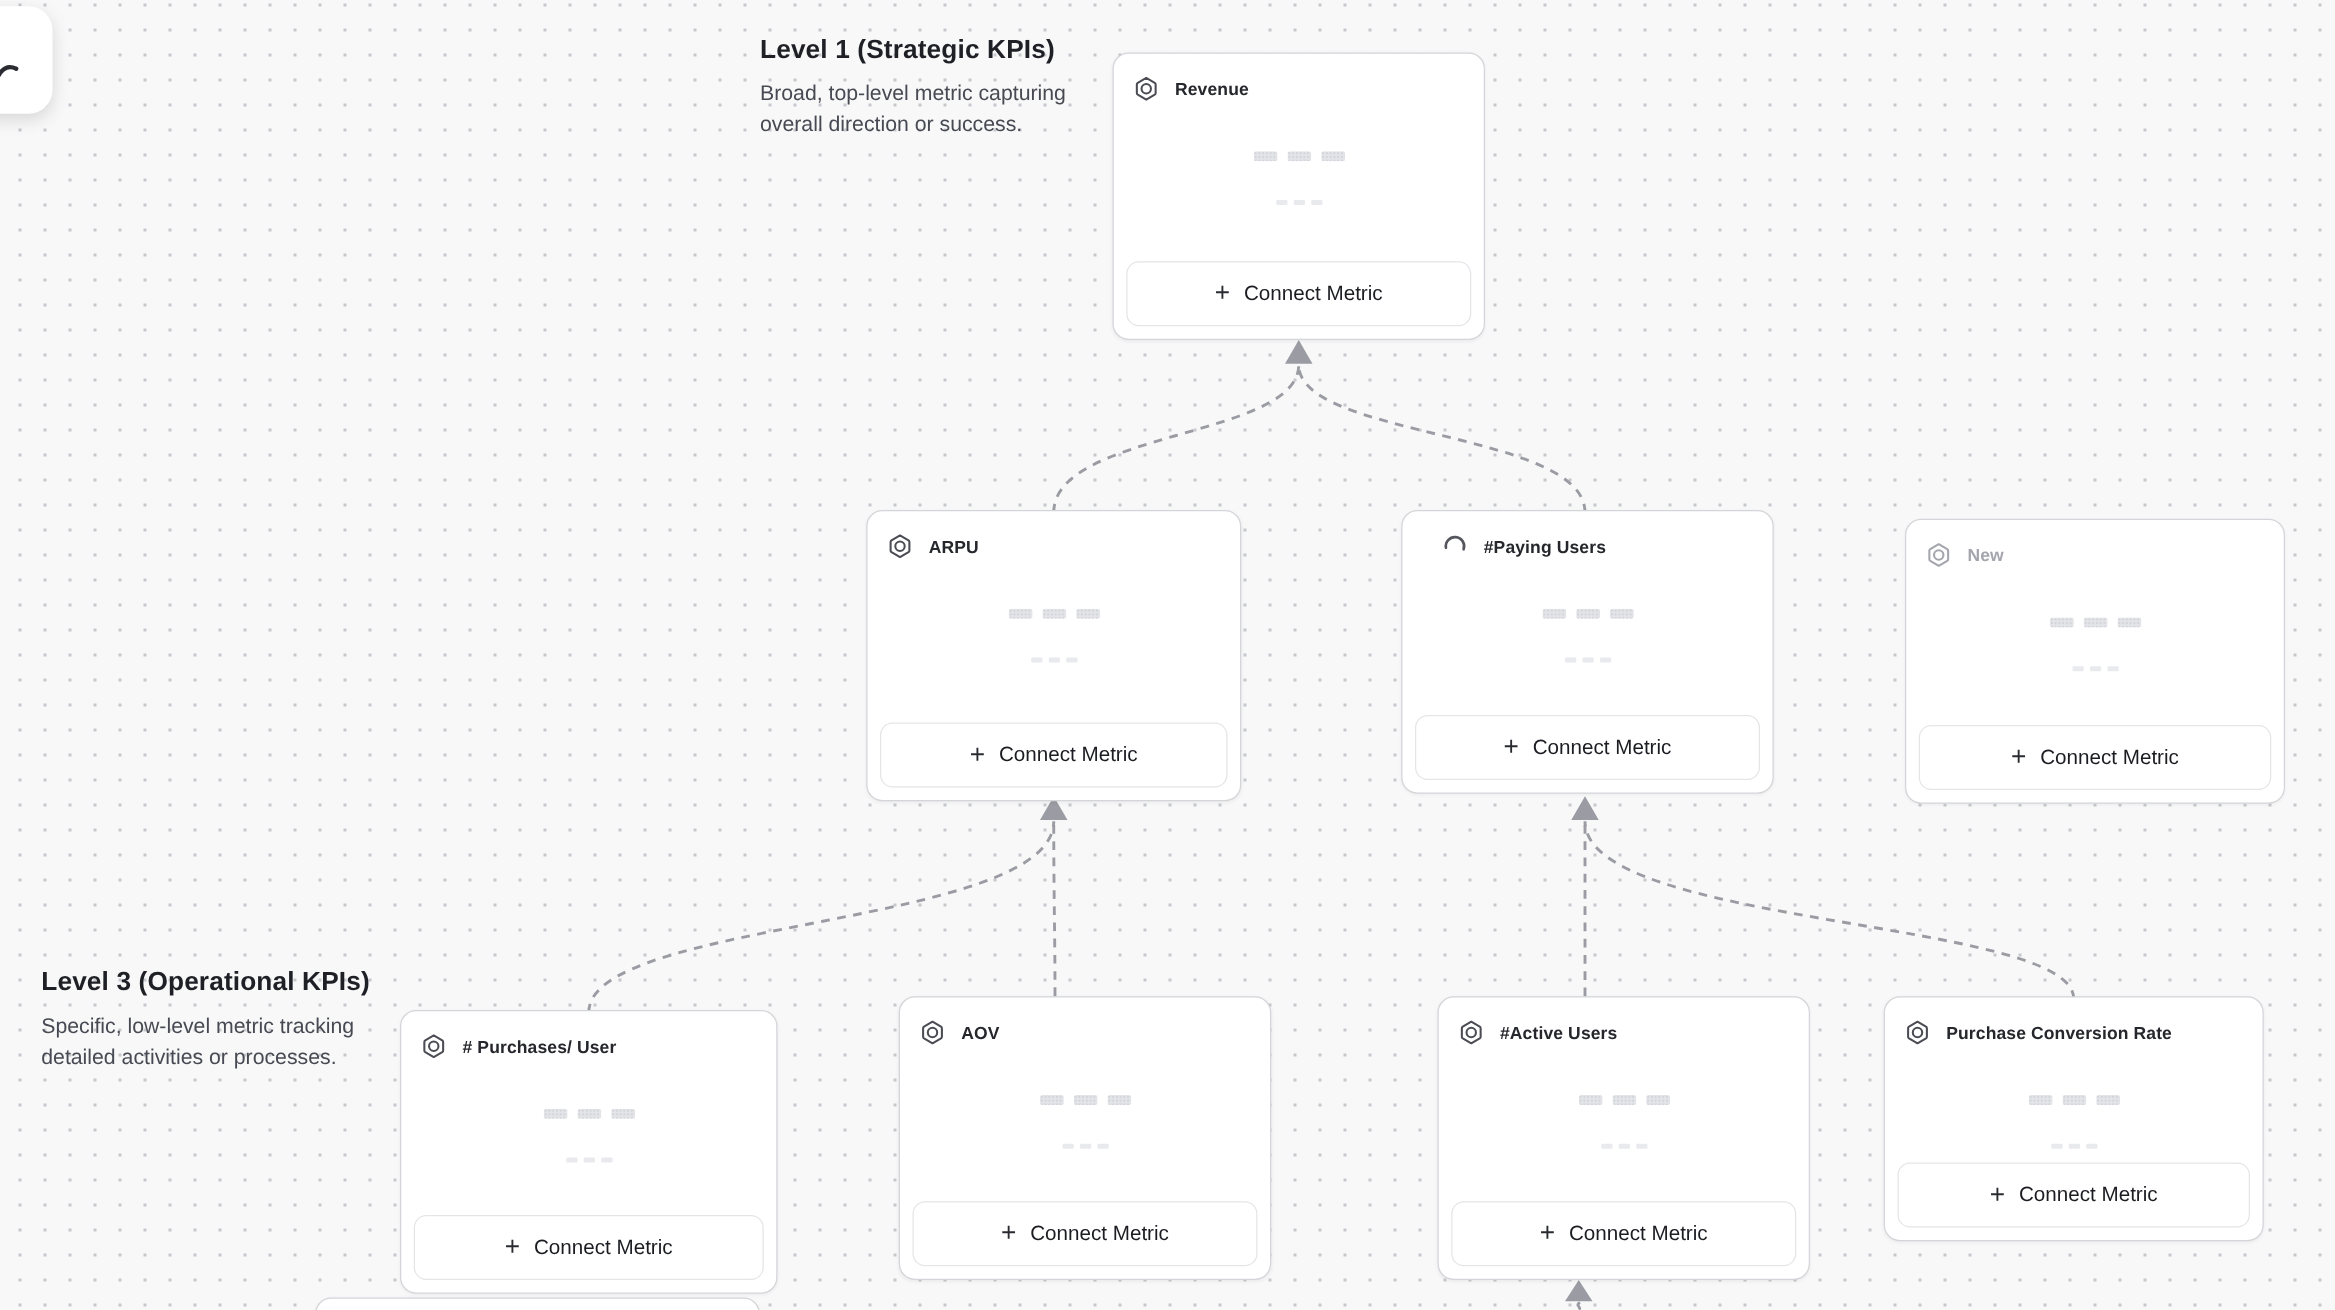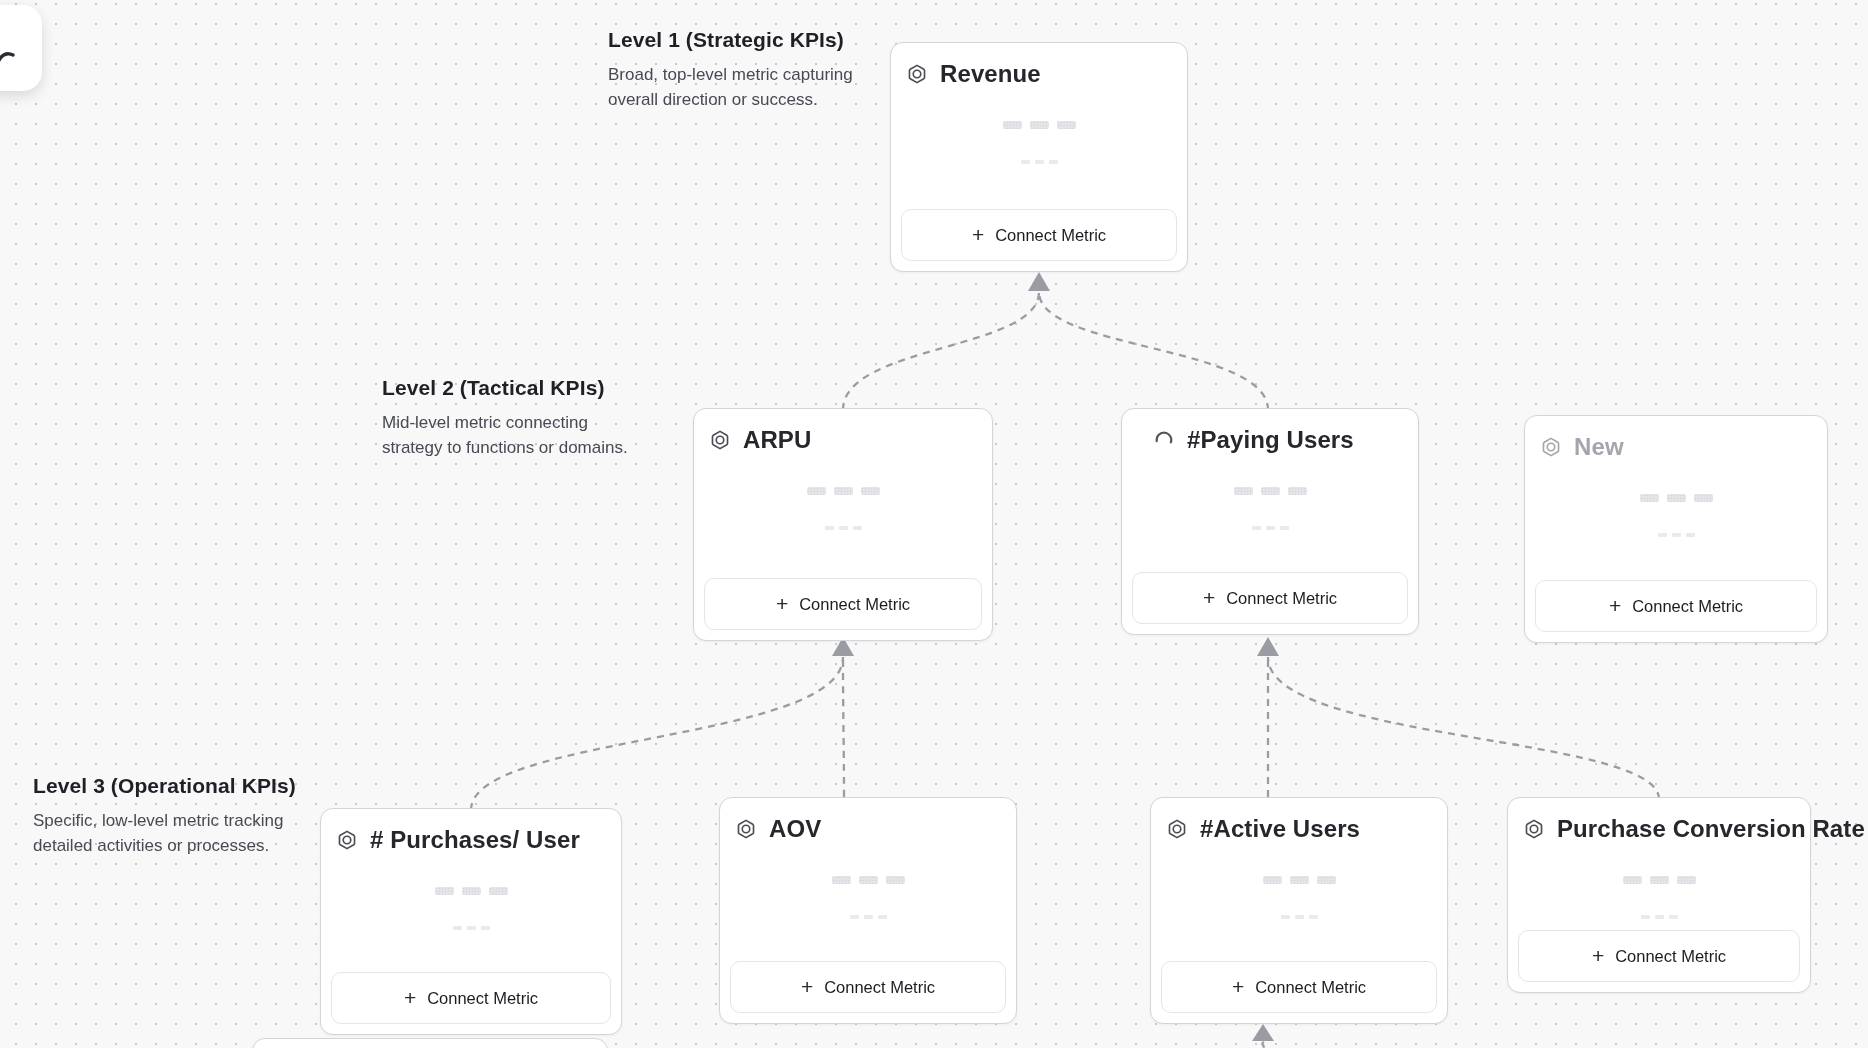--- a/index.html
+++ b/index.html
@@ -18,21 +18,21 @@
   .level-desc{font-size:17px;line-height:25px;color:#474a52;margin:0;}
 
   
   .card{
     position:absolute;background:#ffffff;border:1px solid #d4d5d9;border-radius:13px;
     box-shadow:0 1px 3px rgba(0,0,0,.05);box-sizing:border-box;
   }
   .card-header{display:flex;align-items:center;gap:12px;padding:17px 16px 0 15px;}
   .node-icon{width:22px;height:22px;flex:0 0 auto;display:block;}
   .node-icon svg{display:block;width:22px;height:22px;}
-  .card-title{font-size:24px;font-weight:600;color:#26272c;white-space:nowrap;letter-spacing:.1px;}
+  .card-title{font-size:14px;font-weight:600;color:#26272c;white-space:nowrap;letter-spacing:.1px;}
   .card.muted .card-title{color:#a4a5ad;text-align:right;}
 
   .skeleton{position:absolute;left:0;right:0;top:0;height:100%;}
   .sk-row1{position:absolute;top:78px;left:0;right:0;display:flex;justify-content:center;gap:8px;}
   .sk-row1 i{
     display:block;width:19px;height:8px;border-radius:2px;background-color:#e3e4e8;
     background-image:radial-gradient(circle,#d3d4d9 .8px,transparent .9px);background-size:3px 3px;
   }
   .sk-row2{position:absolute;top:117px;left:0;right:0;display:flex;justify-content:center;gap:5px;}
   .sk-row2 i{display:block;width:9px;height:3.5px;border-radius:1px;background:#e9eaee;}
@@ -77,24 +77,20 @@
   <div class="toolbar-btn">
     <svg width="88" height="86" viewBox="0 0 88 86">
       <path d="M44 57 C48 49 53 47 59 50" fill="none" stroke="#2b2c31" stroke-width="3.4" stroke-linecap="round"></path>
     </svg>
   </div>
 
   <div class="level-label" style="left:564px;top:28px;width:260px;margin-left:44px;">
     <div class="level-title">Level 1 (Strategic KPIs)</div>
     <p class="level-desc">Broad, top-level metric capturing overall direction or success.</p>
   </div>
-  <div class="level-label" style="left:382px;top:376px;width:250px;">
-    <div class="level-title">Level 2 (Tactical KPIs)</div>
-    <p class="level-desc">Mid-level metric connecting strategy to functions or domains.</p>
-  </div>
   <div class="level-label" style="left:33px;top:774px;width:280px;">
     <div class="level-title">Level 3 (Operational KPIs)</div>
     <p class="level-desc">Specific, low-level metric tracking detailed activities or processes.</p>
   </div>
 
   <div class="card" style="left:890px;top:42px;width:298px;height:230px;">
     <div class="card-header">
       <span class="node-icon">
         <svg viewBox="0 0 24 24">
             <path d="M12 2.6 L19.4 6.9 Q20.2 7.4 20.2 8.3 L20.2 15.7 Q20.2 16.6 19.4 17.1 L12 21.4 Q12 21.4 12 21.4 L4.6 17.1 Q3.8 16.6 3.8 15.7 L3.8 8.3 Q3.8 7.4 4.6 6.9 Z" fill="none" stroke="#4c4d54" stroke-width="1.8" stroke-linejoin="round"></path>

